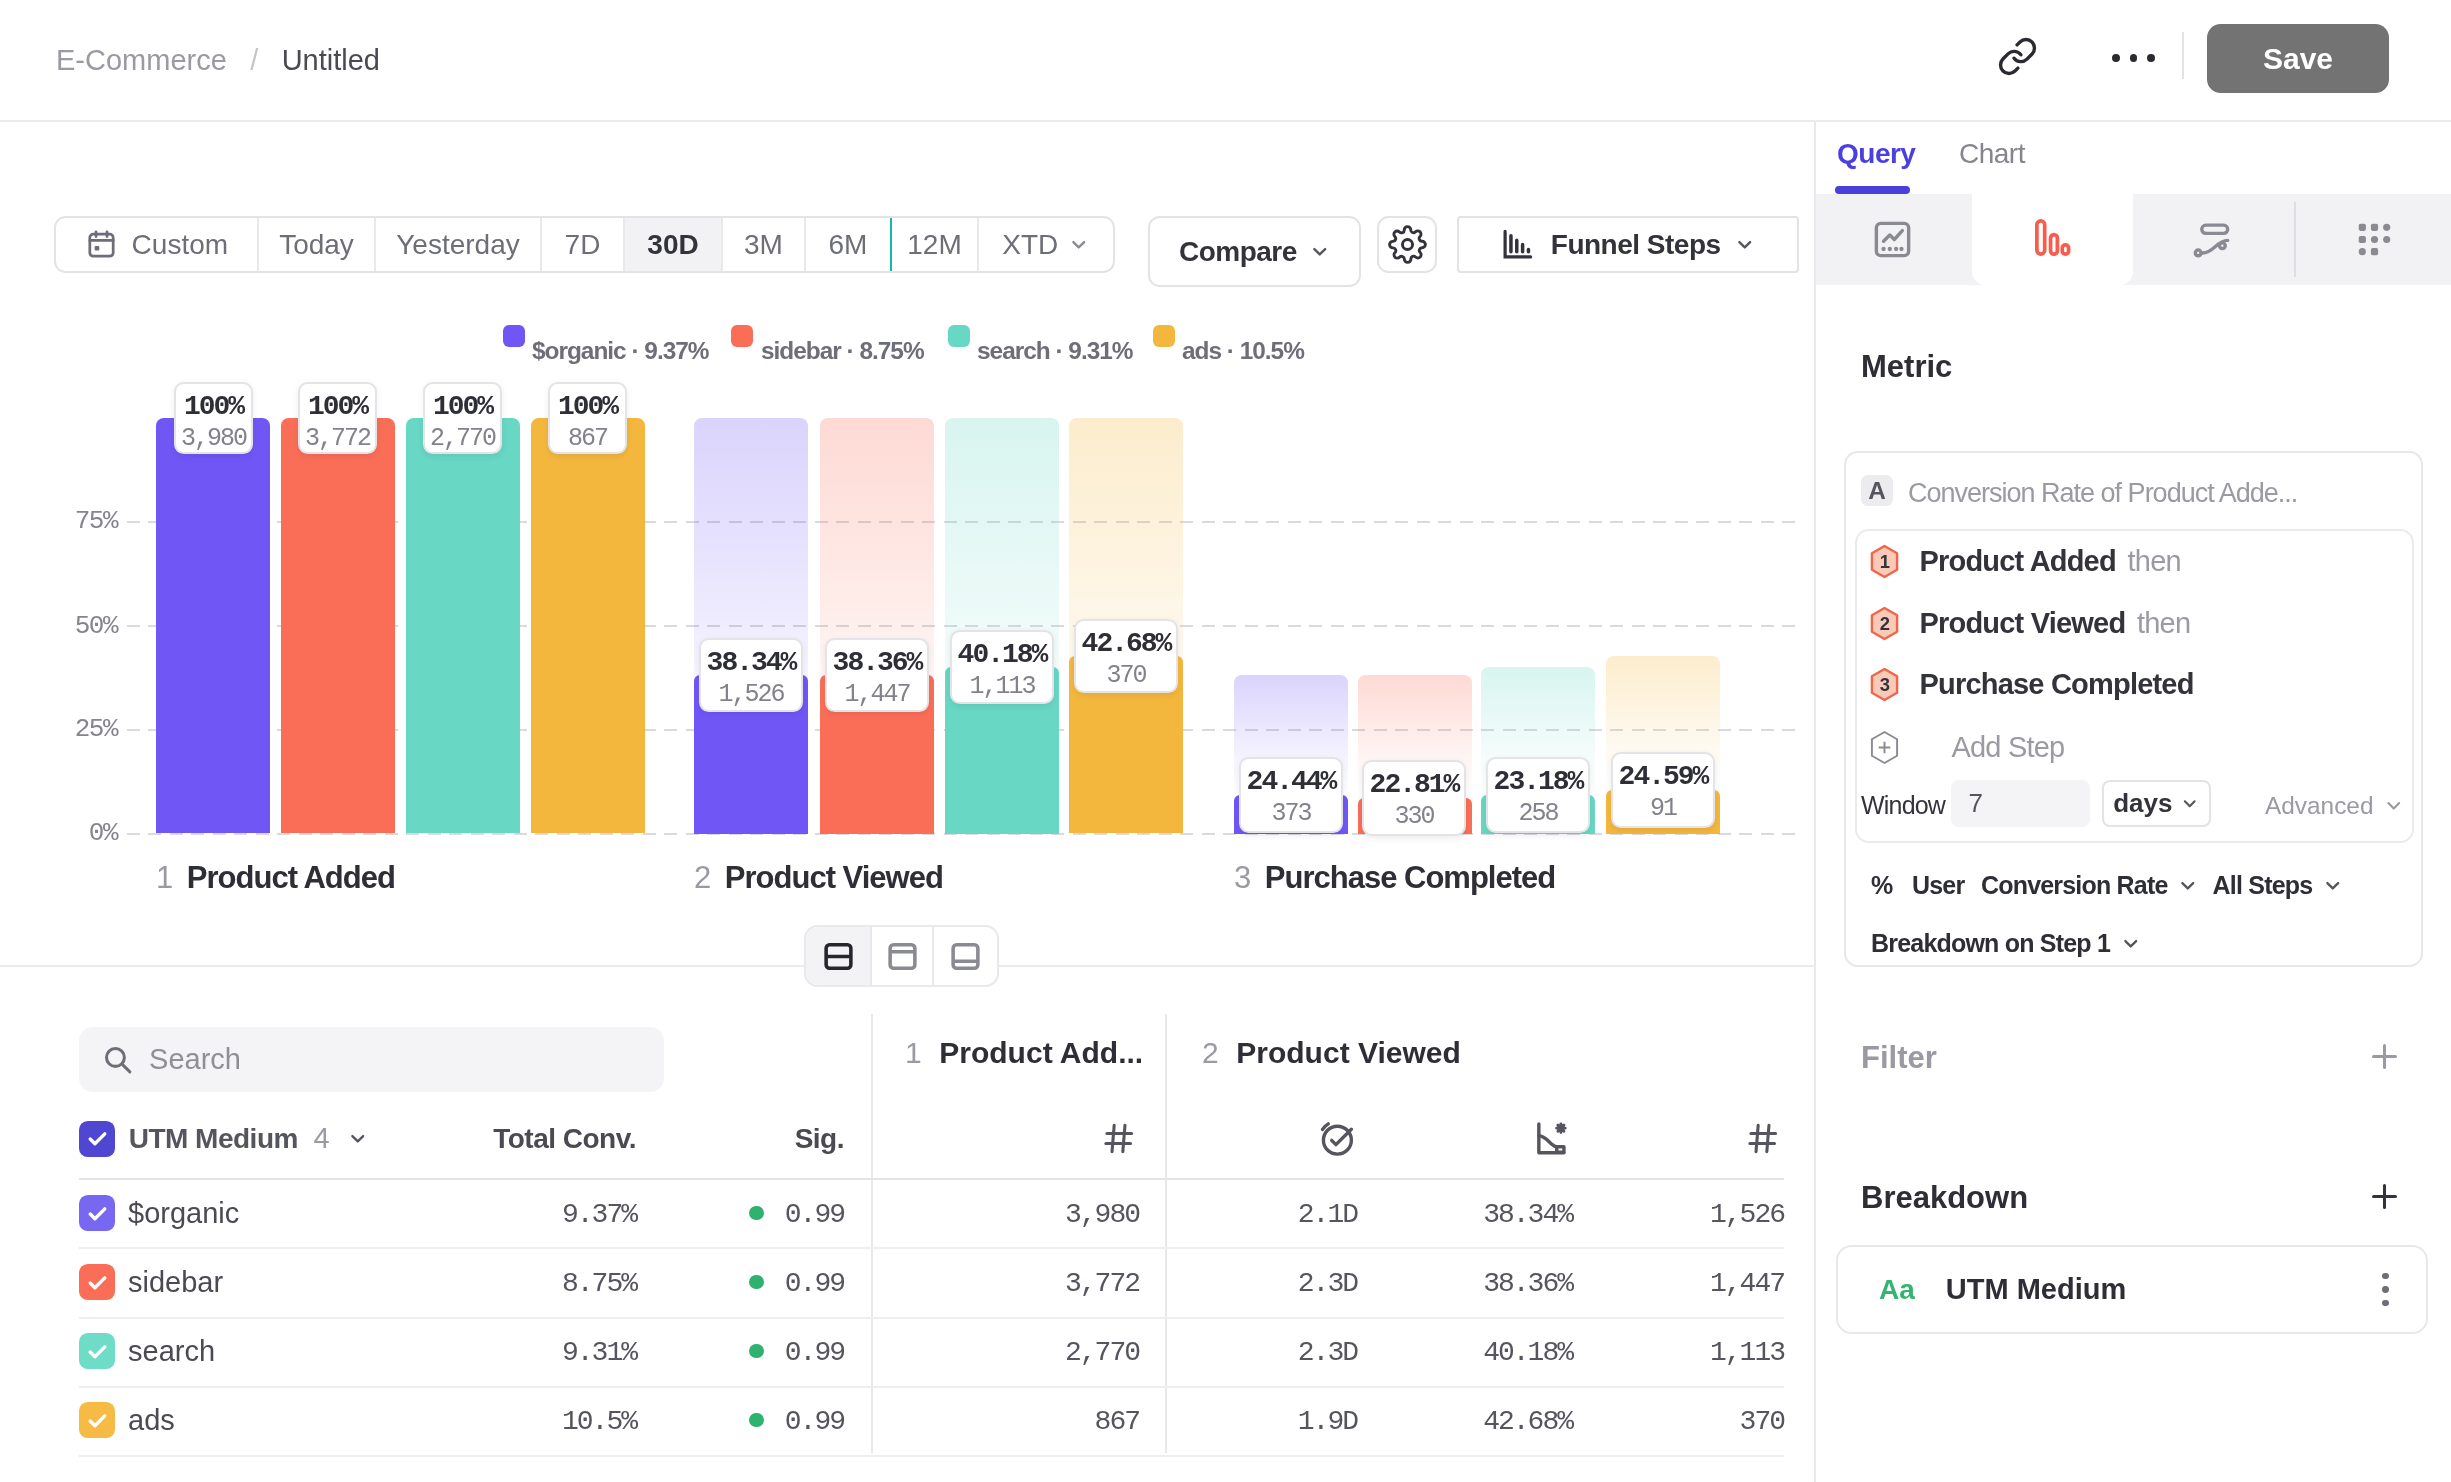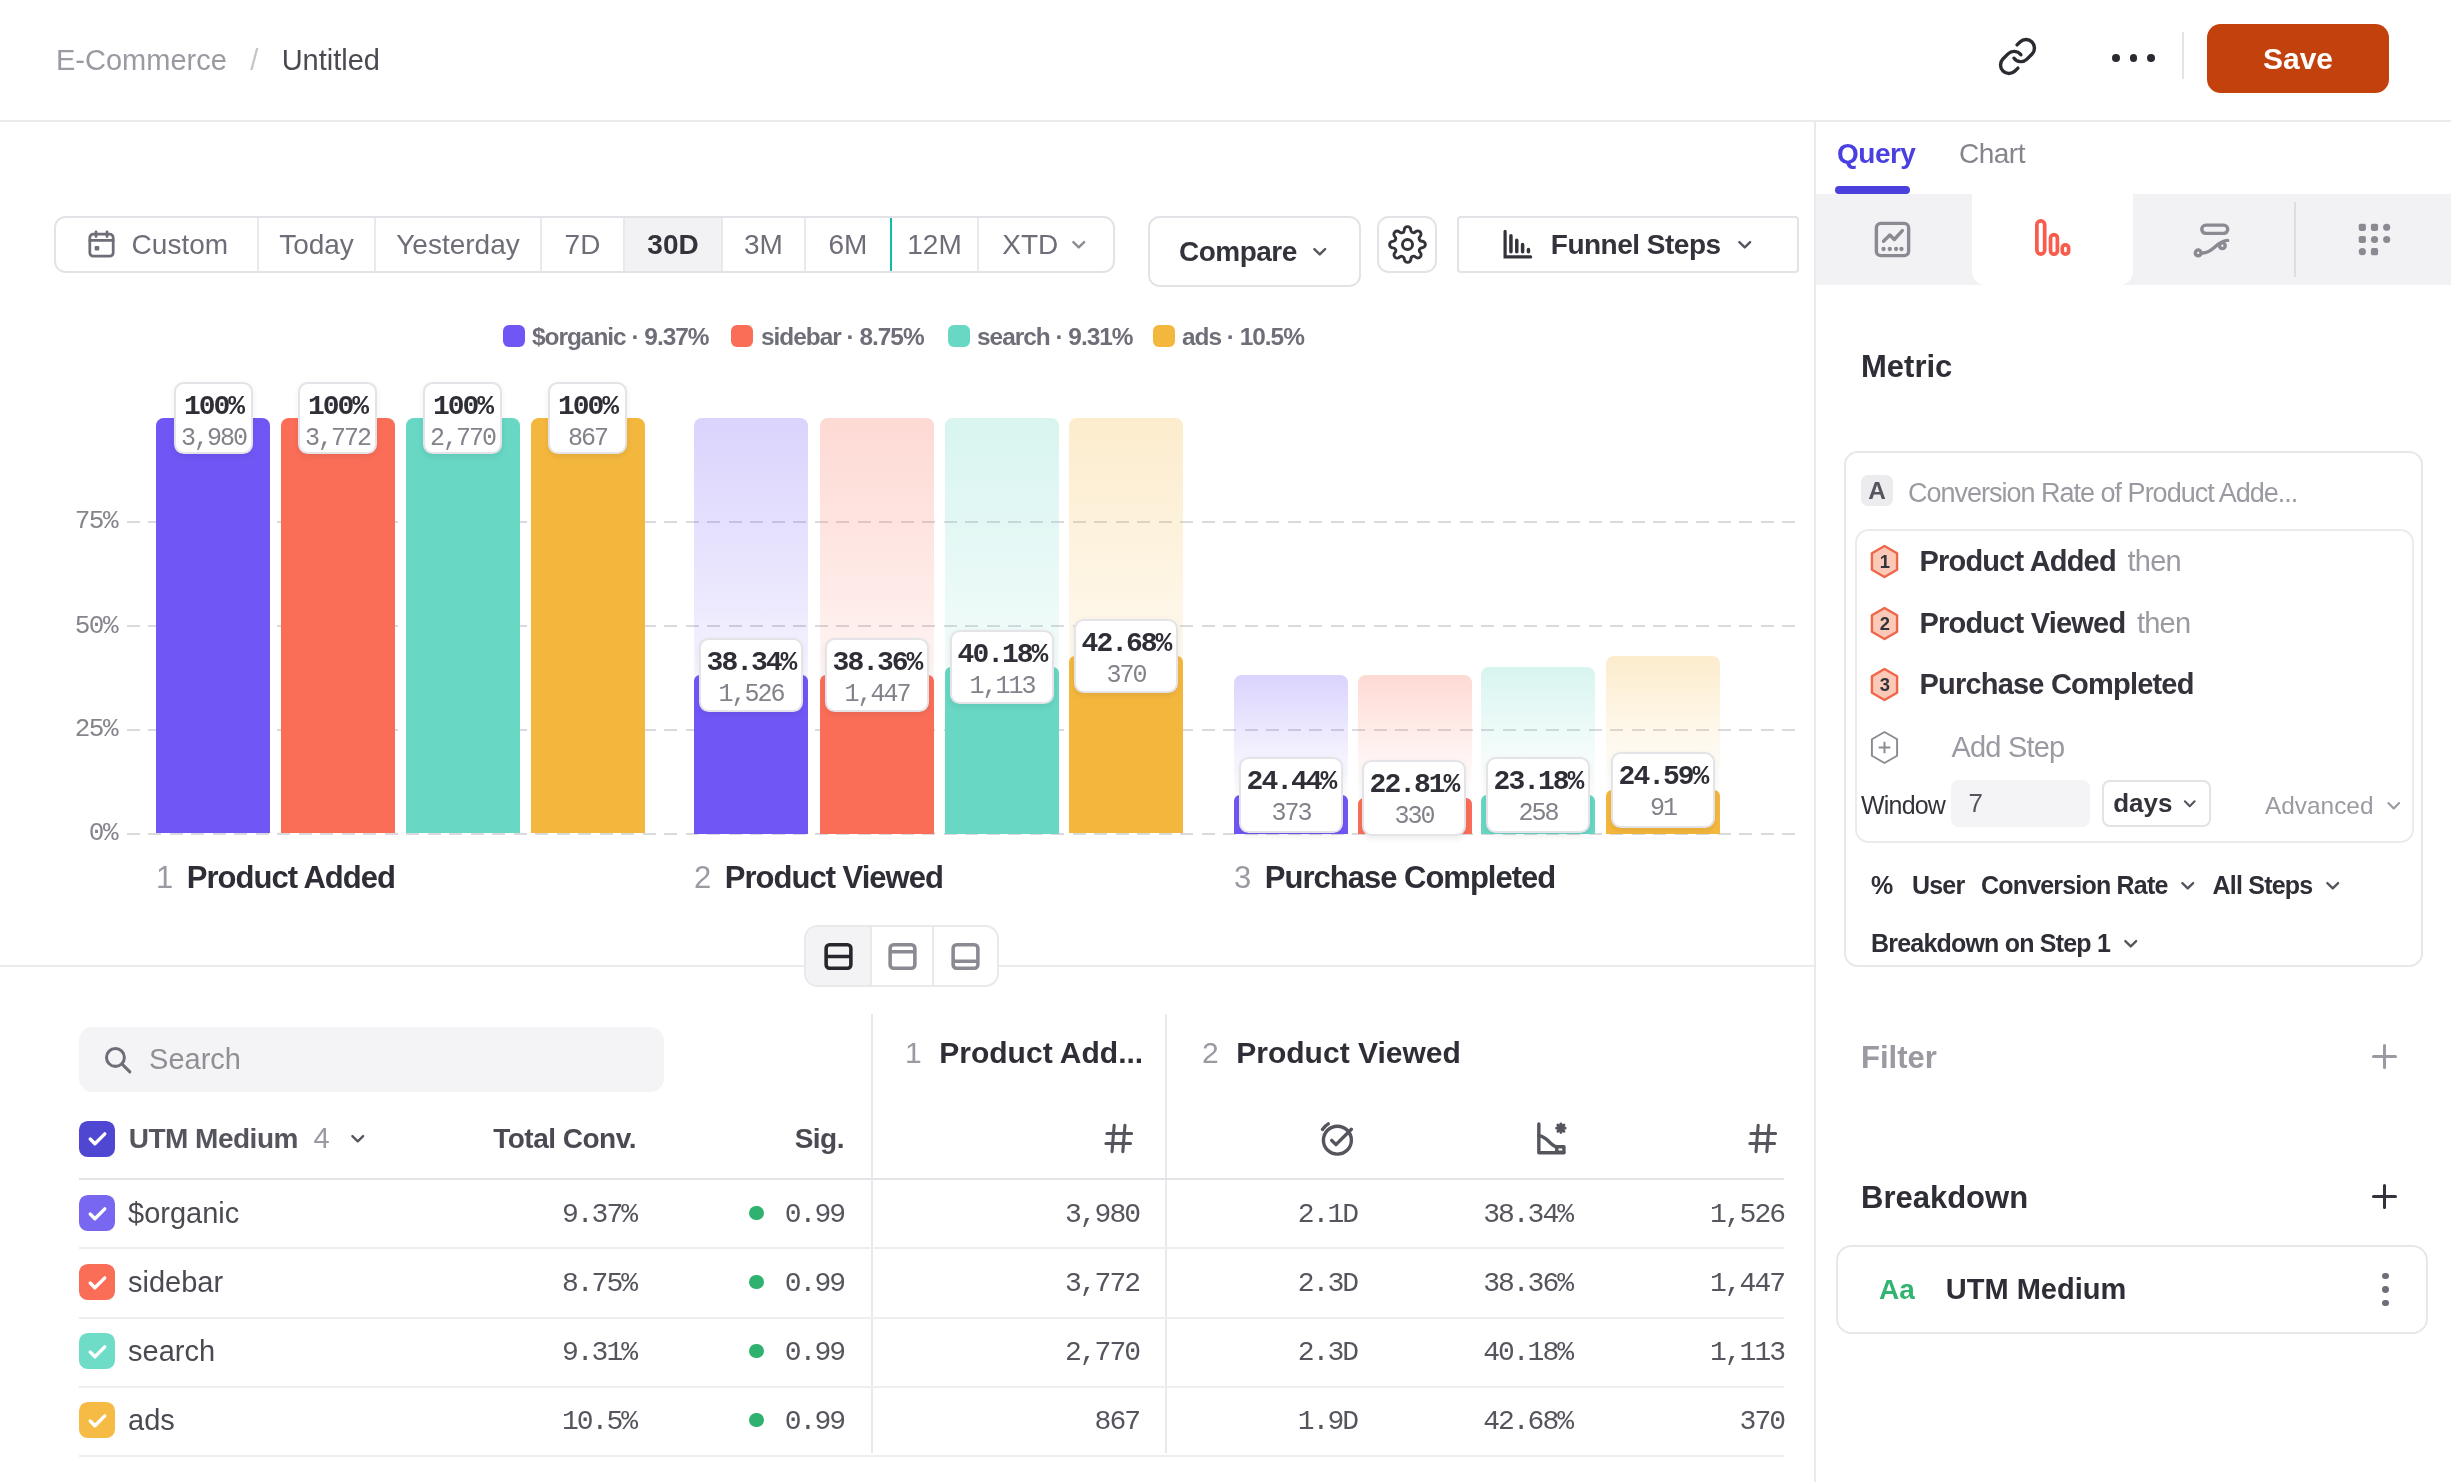--- a/index.html
+++ b/index.html
@@ -15,21 +15,21 @@
   .lbox { background:#fff; border:2px solid #E4E4E8; border-radius:9.8px; box-shadow:0 2.9px 5.9px rgba(0,0,0,.07); text-align:center; font-family:"Liberation Mono",monospace; z-index:5; }
   .lbox .p { font-size:28px; font-weight:bold; color:#2E2E36; margin-top:6.8px; letter-spacing:-2px; }
   .lbox .c { font-size:25px; color:#82828A; margin-top:2px; letter-spacing:-2px; }
   .cb { width:36px; height:36px; border-radius:8.8px; display:flex; align-items:center; justify-content:center; }
   .row { left:0; width:1814px; height:36px; }
   .row .lbl { left:128px; top:2px; font-size:29px; color:#4A4A52; }
   .row .v { width:195px; text-align:right; top:3.9px; font-size:28px; color:#55555E; letter-spacing:-2px; }
   .row .dot { left:749px; top:10.7px; width:14.6px; height:14.6px; border-radius:50%; background:#2FB270; }
   .hexrow { left:1869px; display:flex; align-items:center; font-size:29px; letter-spacing:-0.8px; }
   .hexrow .ml { margin-left:19.5px; }
-  .lgt { top:323px; font-size:24.4px; font-weight:bold; color:#6E6E78; letter-spacing:-1px; }
+  .lgt { top:337px; font-size:24.4px; font-weight:bold; color:#6E6E78; letter-spacing:-1px; }
 </style>
 </head>
 <body>
 <div class="abs" style="left:0;top:0;width:2452px;height:1482px;background:#fff;">
 
   <div class="abs" style="left:0;top:0;width:2452px;height:122px;border-bottom:2px solid #EBEBEE;background:#fff;"></div>
   <div class="abs flex" style="left:56px;top:0;height:121px;font-size:29px;">
     <span style="color:#9A9AA2;">E-Commerce</span>
     <span style="color:#C4C4CA;padding:0 23.4px;">/</span>
     <span style="color:#4A4A52;">Untitled</span>
@@ -39,21 +39,21 @@
     <path d="M10 13a5 5 0 0 0 7.54.54l3-3a5 5 0 0 0-7.07-7.07l-1.72 1.71"></path>
     <path d="M14 11a5 5 0 0 0-7.54-.54l-3 3a5 5 0 0 0 7.07 7.07l1.71-1.71"></path>
   </svg>
 
   <div class="abs" style="left:2112px;top:54px;width:43px;display:flex;justify-content:space-between;">
     <div style="width:7.8px;height:7.8px;border-radius:50%;background:#2A2A31;"></div>
     <div style="width:7.8px;height:7.8px;border-radius:50%;background:#2A2A31;"></div>
     <div style="width:7.8px;height:7.8px;border-radius:50%;background:#2A2A31;"></div>
   </div>
   <div class="abs" style="left:2182px;top:32px;width:2px;height:47px;background:#E3E3E7;"></div>
-  <div class="abs flex" style="left:2207px;top:24.4px;width:182px;height:69px;background:#c2410c;border-radius:13.7px;justify-content:center;color:#fff;font-size:30px;font-weight:bold;">Save</div>
+  <div class="abs flex" style="left:2207px;top:24.4px;width:182px;height:69px;background:#737373;border-radius:13.7px;justify-content:center;color:#fff;font-size:30px;font-weight:bold;">Save</div>
 
   <div class="abs flex" style="left:54px;top:216px;height:57px;border:2px solid #E3E3E7;border-radius:11.7px;background:#fff;font-size:28px;color:#6E6E78;">
     <div class="flex" style="width:203px;height:100%;justify-content:center;border-right:2px solid #E9E9EC;">
       <svg width="33" height="33" viewBox="0 0 24 24" fill="none" stroke="#6E6E78" stroke-width="2" stroke-linecap="round">
           <rect x="3.5" y="4.5" width="17" height="16" rx="2.5"></rect>
           <path d="M8 2.8v3.4M16 2.8v3.4M3.5 9h17"></path>
           <rect x="7" y="13" width="3.4" height="3.4" rx="0.8" fill="#6E6E78" stroke="none"></rect>
         </svg>
       <span style="margin-left:13.7px;">Custom</span>
     </div>

